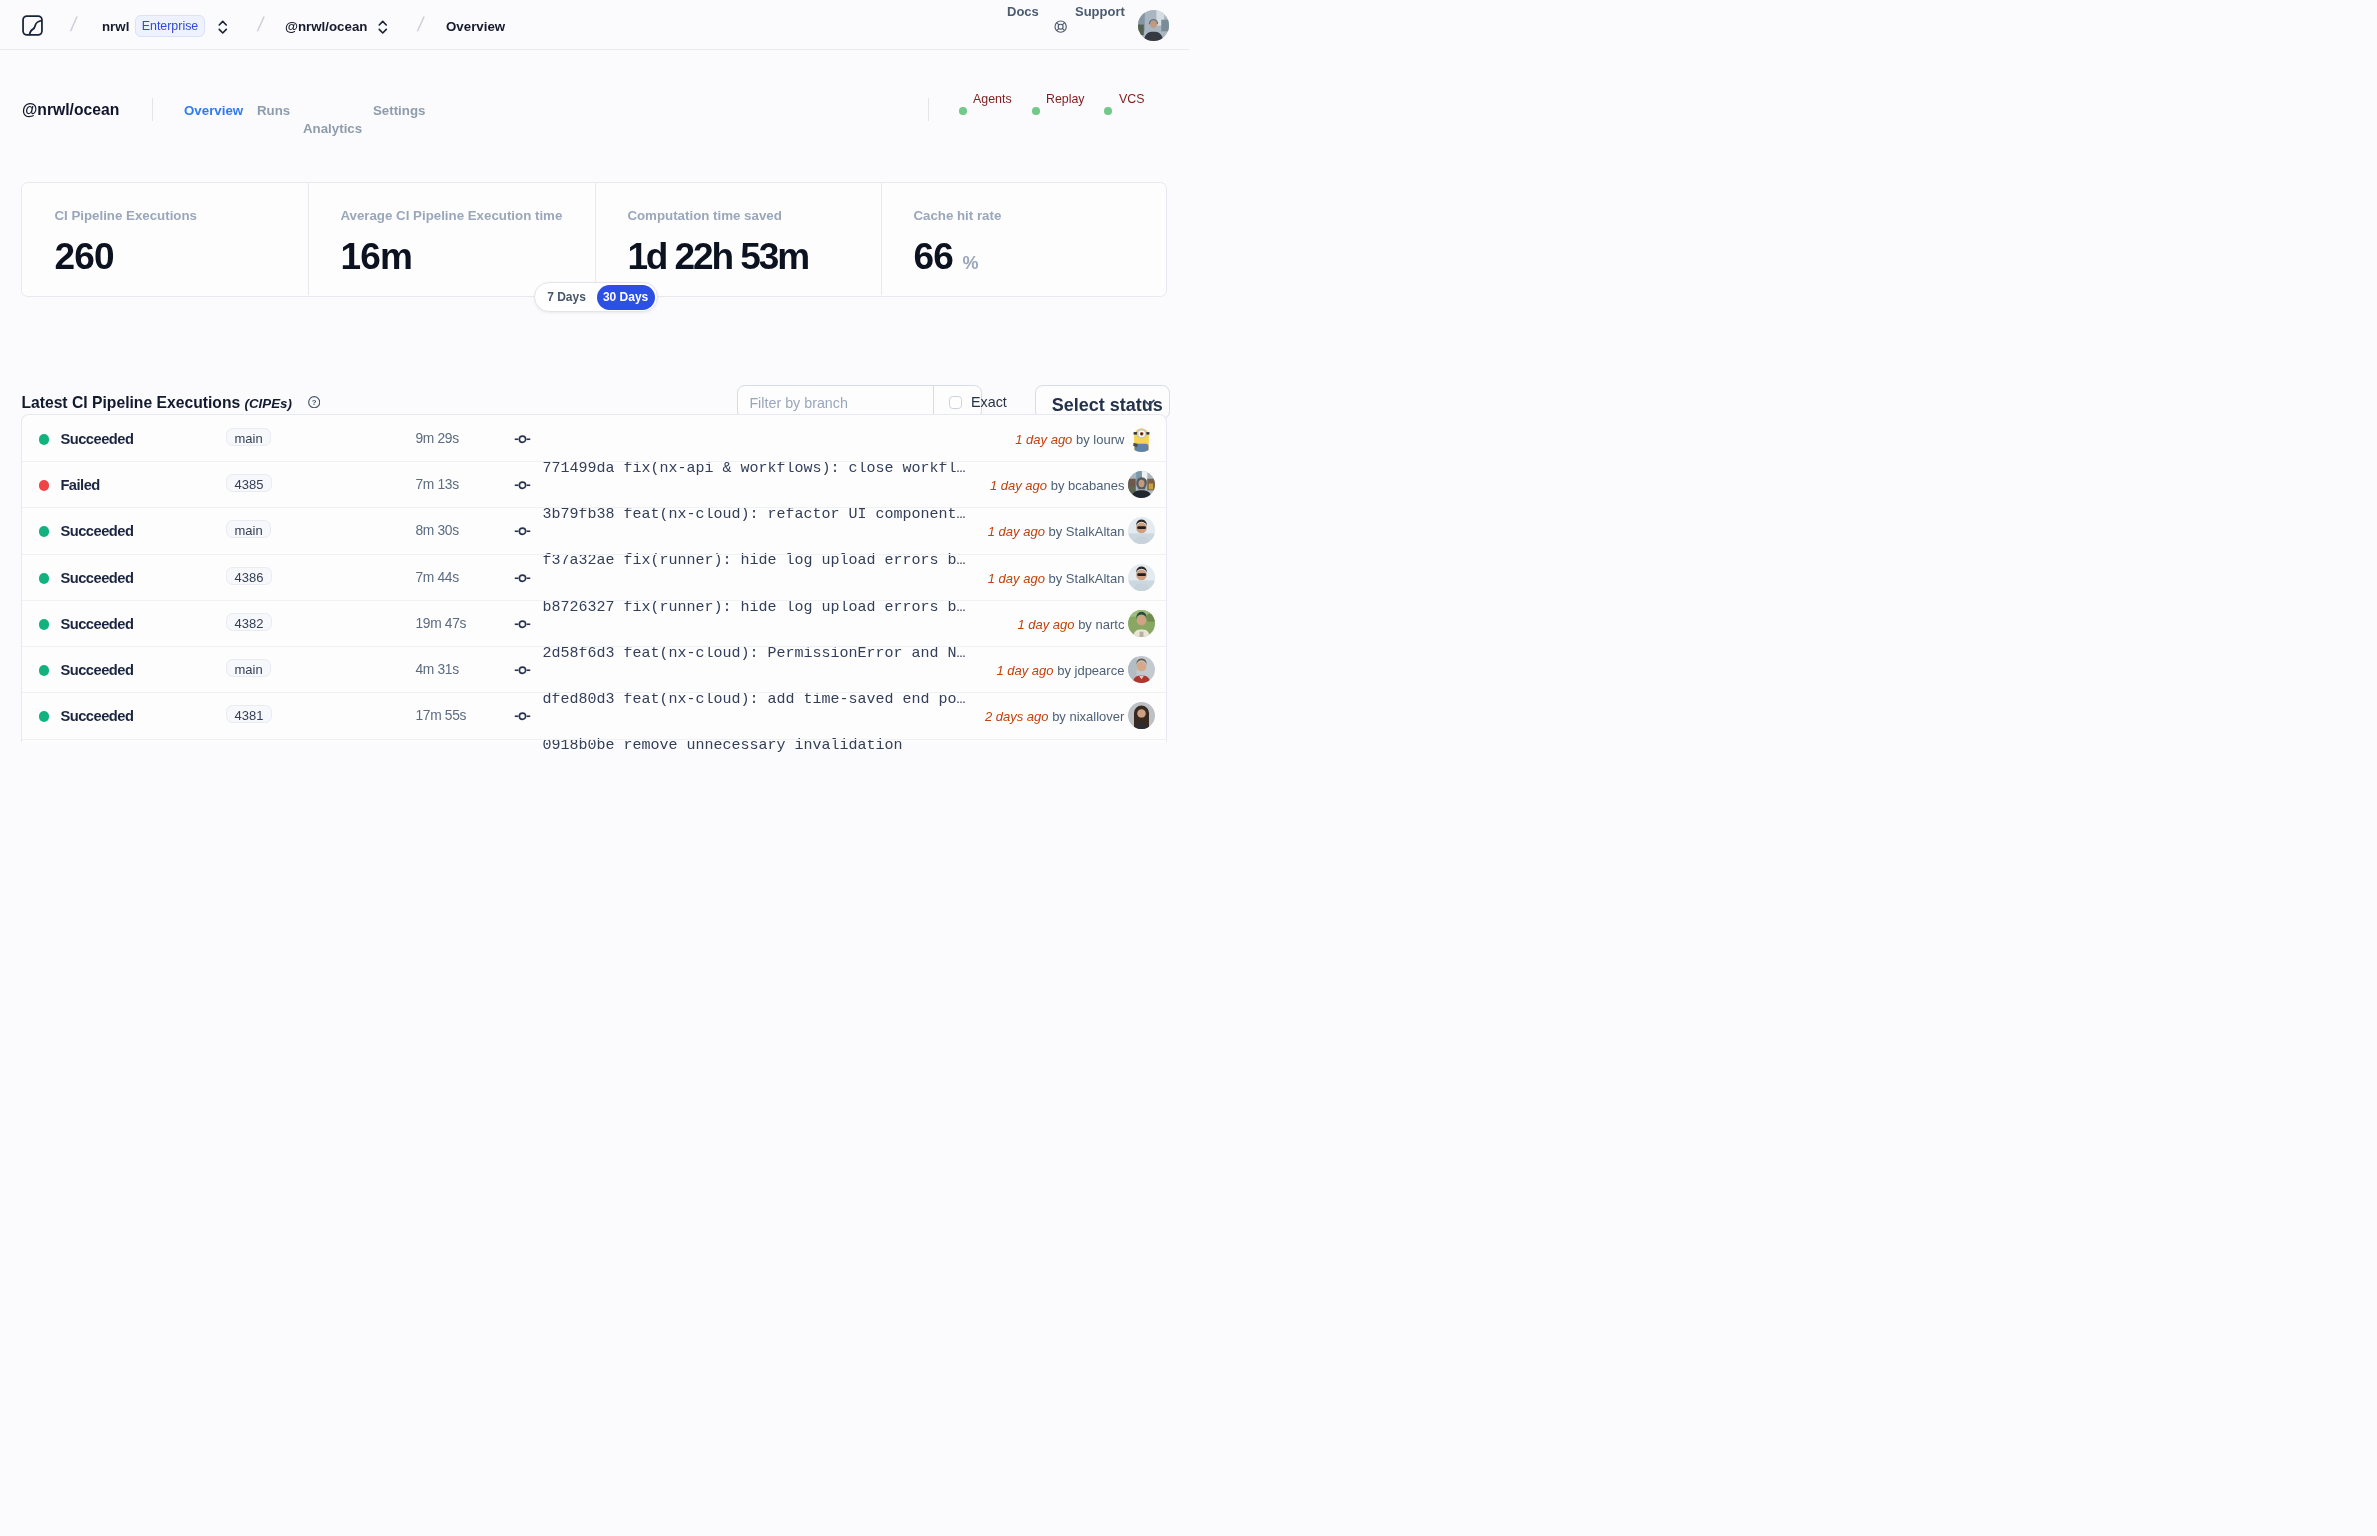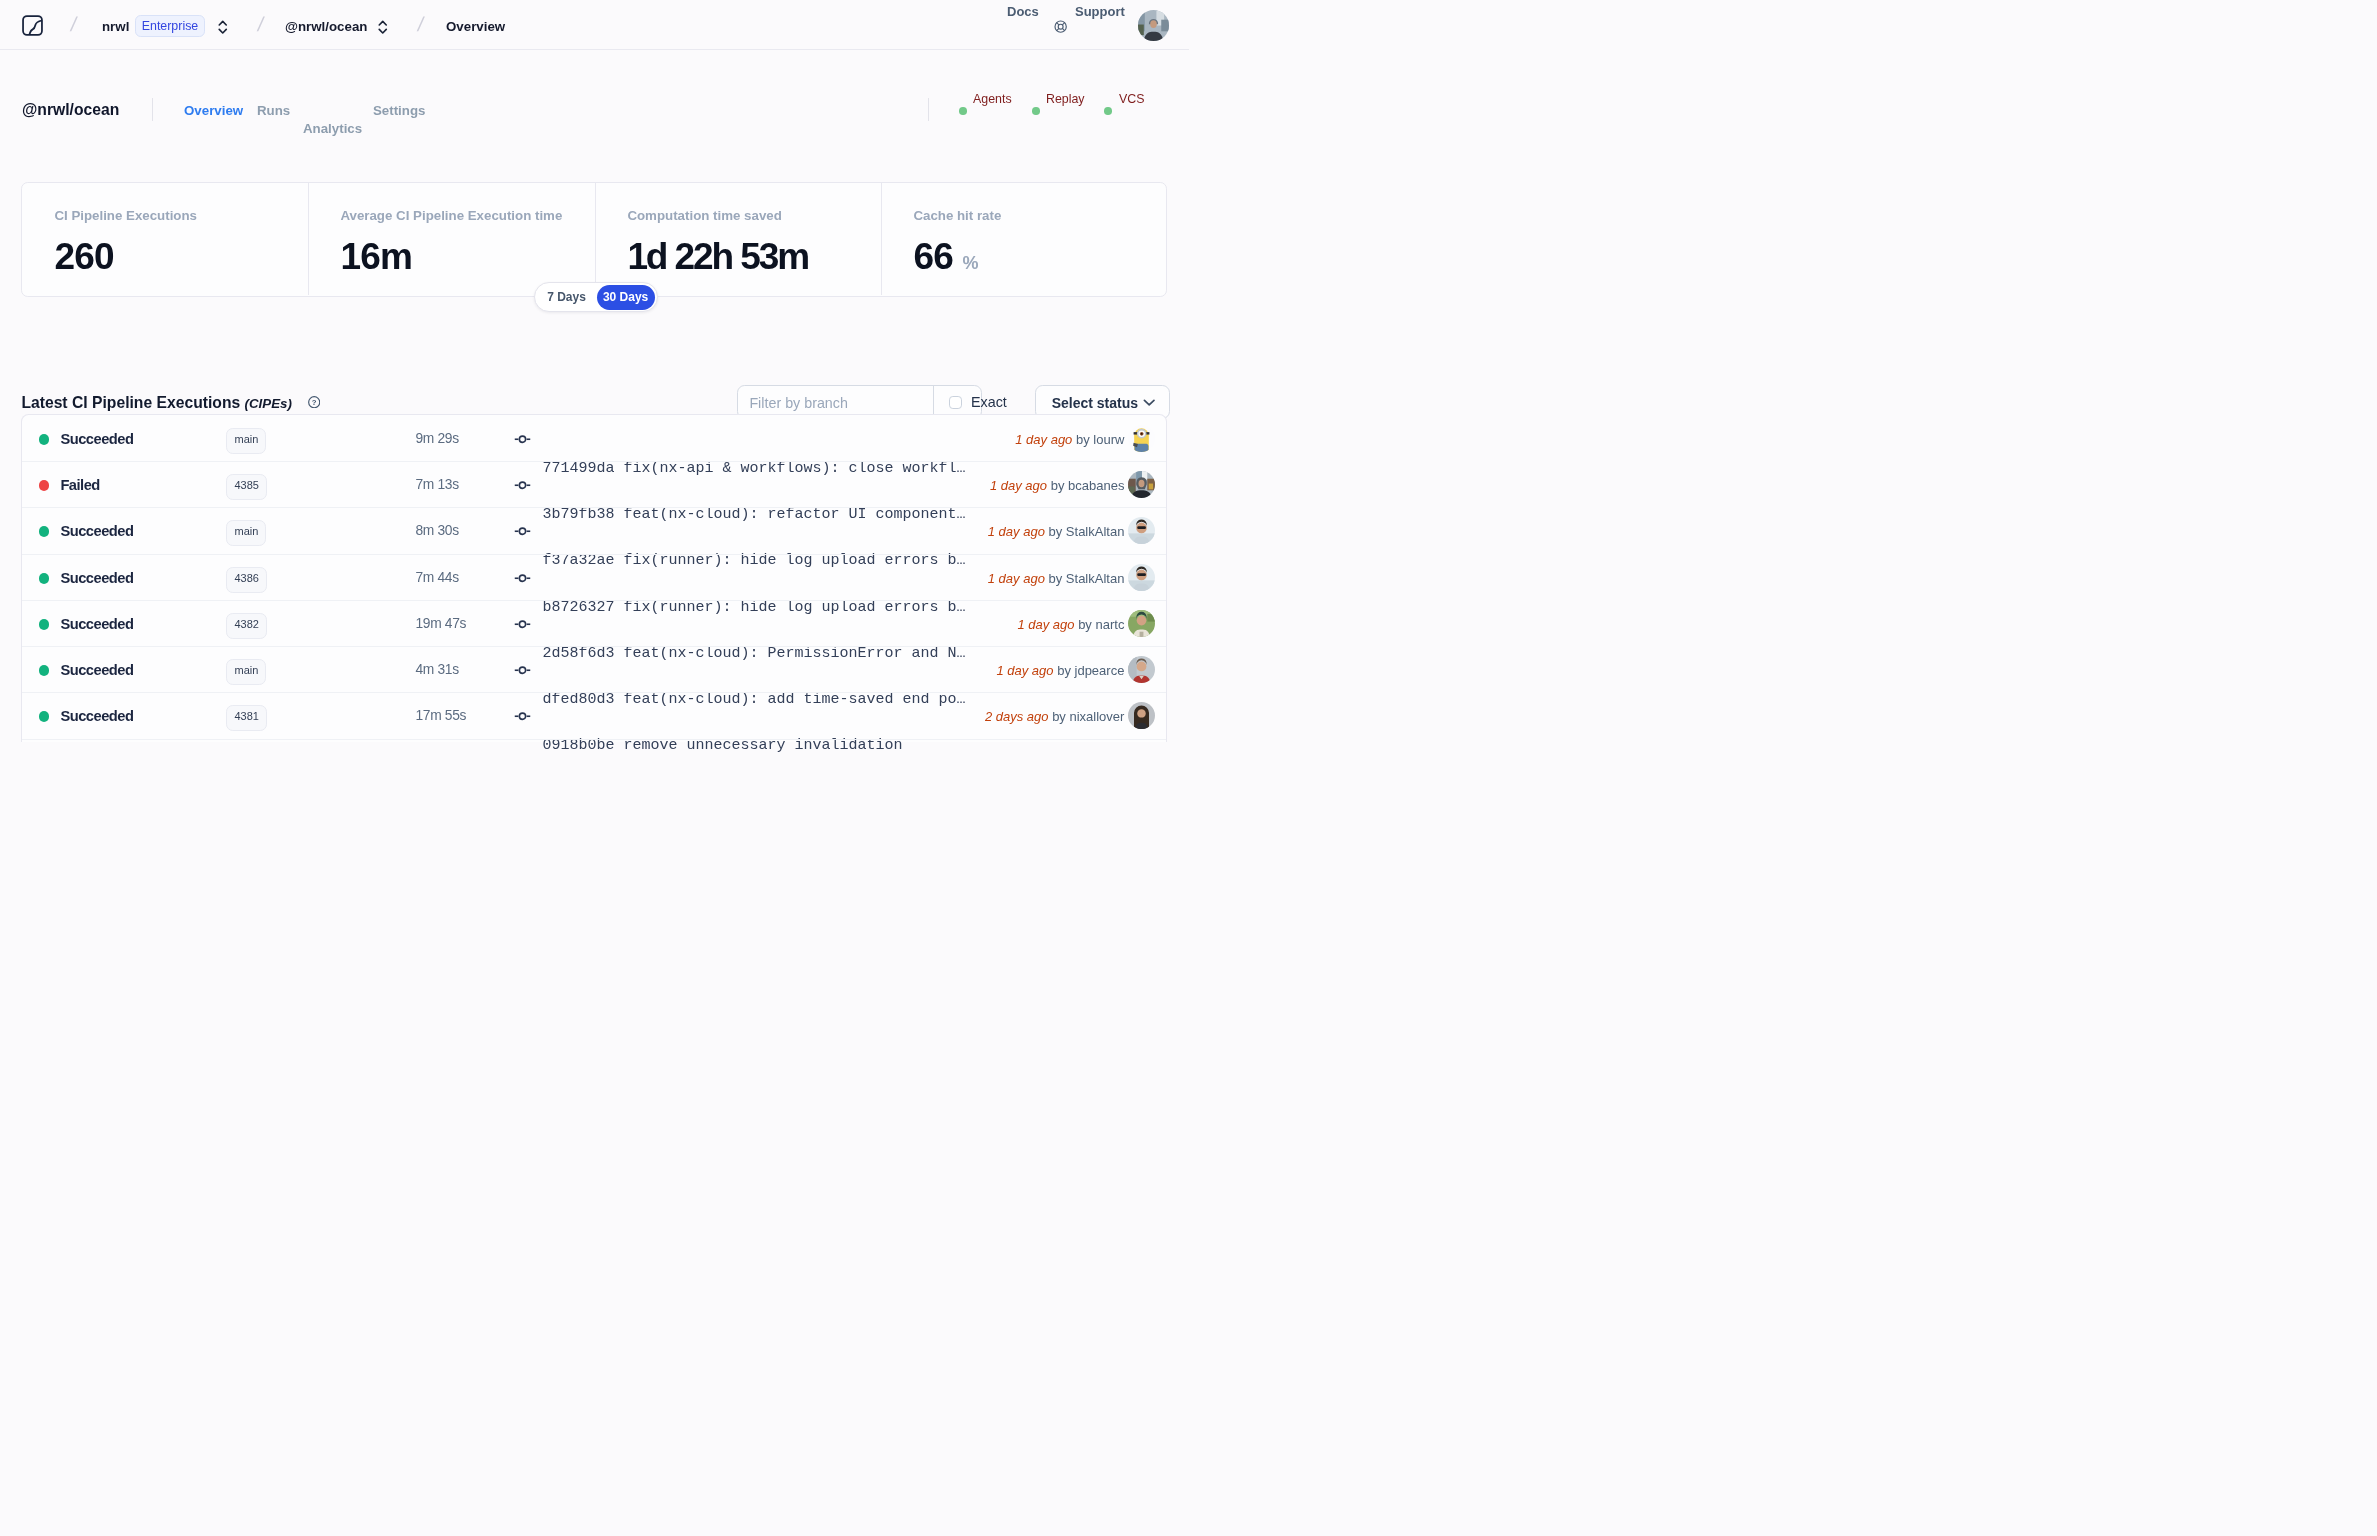--- a/index.html
+++ b/index.html
@@ -38,30 +38,30 @@
 
 
 .sectitle { position:absolute; left:21.4px; top:394px; font-size:15.7px; font-weight:700; color:#121a2e; }
 .sectitle .cipes { font-size:13.3px; font-style:italic; font-weight:700; }
 .filtergrp { position:absolute; left:737px; top:385px; width:245px; height:34px; background:#fdfdfe; border:1px solid #d6dbe4; border-radius:7.6px; }
 .filtergrp .ph { position:absolute; left:11.4px; top:8.6px; font-size:14.3px; color:#9aa7ba; }
 .filtergrp .div { position:absolute; left:195px; top:0; width:1px; height:32px; background:#d6dbe4; }
 .checkbox { position:absolute; left:211px; top:9.5px; width:13.3px; height:13.3px; border:1.4px solid #cad2dd; border-radius:3.8px; background:#fff; }
 .exactlbl { position:absolute; left:233px; top:8px; font-size:14.3px; color:#24324a; }
 .selstatus { position:absolute; left:1035px; top:385px; width:135px; height:34px; background:#fdfdfe; border:1px solid #d6dbe4; border-radius:7.6px; }
-.selstatus .txt { position:absolute; left:15.7px; top:9px; font-size:14px; font-weight:700; color:#24324a; }
+.selstatus .txt { position:absolute; left:15.7px; top:9px; font-size:18px; font-weight:700; color:#24324a; }
 
 
 .tbl { position:absolute; left:21.4px; top:414px; width:1146px; height:328px; background:#fdfdfe; border:1px solid #e8e8f0; border-radius:7.6px 7.6px 0 0; border-bottom:none; }
 .row { position:absolute; left:0; width:1144px; height:46px; }
 .row .dot { position:absolute; left:16.6px; top:19px; width:10.5px; height:10.5px; border-radius:50%; }
 .dot.g { background:#12b27e; }
 .dot.r { background:#ee4445; }
 .row .st { position:absolute; left:38px; top:16px; font-size:14.7px; font-weight:700; letter-spacing:-0.5px; color:#1c2640; }
-.row .badge { position:absolute; left:204px; top:12.6px; height:26px; background:#f7f8fb; border:1px solid #e9ebf2; border-radius:6.7px; font-size:11px; color:#333f55; text-align:center; line-height:20.4px; padding:0 7.1px; }
+.row .badge { position:absolute; left:204px; top:12.6px; height:18px; background:#f7f8fb; border:1px solid #e9ebf2; border-radius:6.7px; font-size:13px; color:#333f55; text-align:center; line-height:20.4px; padding:0 7.1px; }
 .row .dur { position:absolute; left:393px; top:16.4px; font-size:13.8px; letter-spacing:-0.3px; color:#5b6b80; }
 .row .cicon { position:absolute; left:492px; top:19px; }
 .row .cmt { position:absolute; left:520px; top:17px; font-size:15px; font-family:"Liberation Mono",monospace; color:#333f58; letter-spacing:0;margin-top:28px; }
 .row .when { position:absolute; right:42px; top:17px; font-size:13px; white-space:nowrap; }
 .row .ago { font-style:italic; color:#c2410c; }
 .row .who { color:#4e6177; }
 .row .av { position:absolute; left:1106px; top:10px; width:27px; height:27px; border-radius:50%; overflow:hidden; }
 .rdiv { position:absolute; left:0; width:1144px; height:1px; background:#eff1f5; }
 </style>
 </head>

